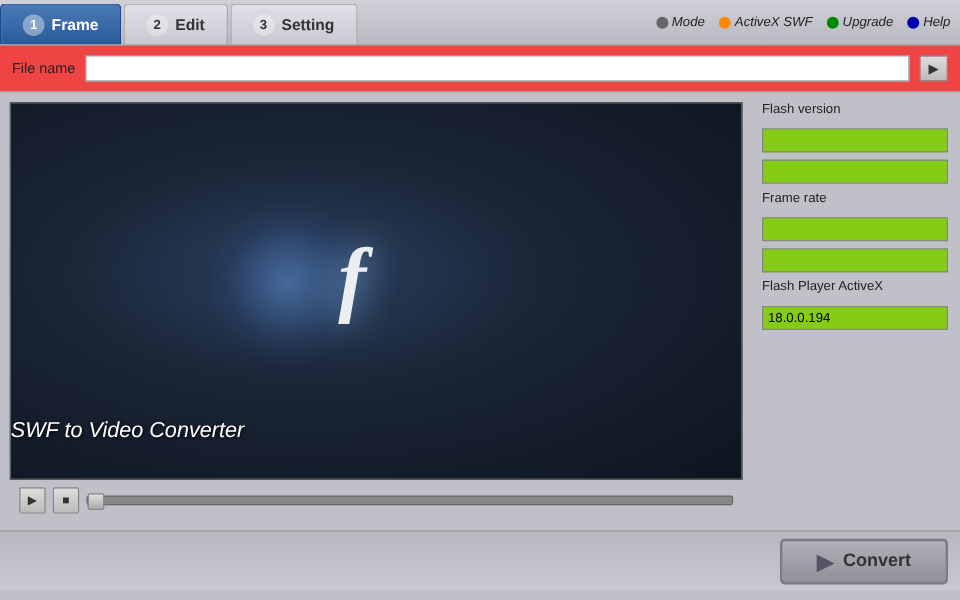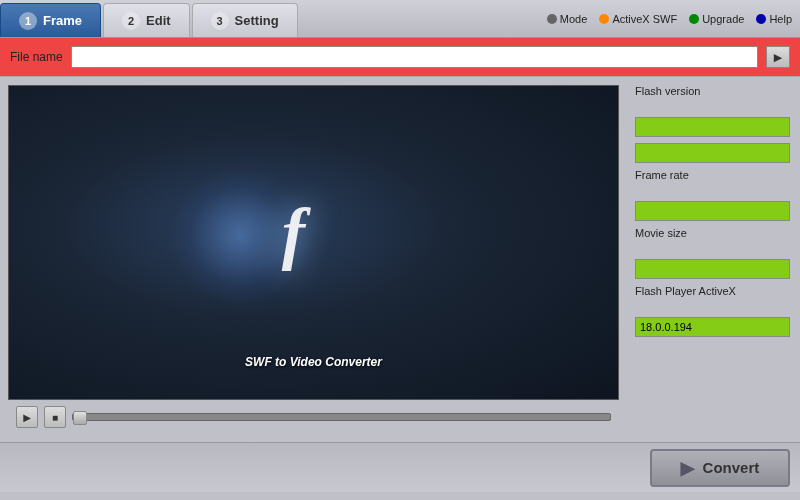--- a/index.html
+++ b/index.html
@@ -71,20 +71,21 @@
     }
 
     .header-spacer { flex: 1; }
 
     .header-actions {
       display: flex;
       align-items: flex-end;
       gap: 12px;
       font-size: 11px;
       color: #333;
+      font-style: italic;
     }
 
     .header-action {
       display: flex;
       align-items: center;
       gap: 3px;
       cursor: pointer;
       color: #222;
       font-size: 11px;
     }
@@ -190,24 +191,23 @@
       margin-top: -20px;
       margin-left: -40px;
       text-shadow: 0 0 30px rgba(150,200,255,0.8);
     }
 
     .preview-title {
       position: absolute;
       bottom: 30px;
       left: 0;
       right: 0;
-      text-align: center;
       color: #fff;
-      font-size: 12px;
-      font-weight: bold;
+      font-size: 18px;
+      font-weight: normal;
       font-style: italic;
       text-shadow: 1px 1px 3px rgba(0,0,0,0.8);
     }
 
     
     .controls-bar {
       display: flex;
       align-items: center;
       padding: 6px 8px;
       background: #c0c0c8;
@@ -260,21 +260,21 @@
       width: 175px;
       padding: 8px 10px;
       display: flex;
       flex-direction: column;
       gap: 6px;
     }
 
     .field-group {
       display: flex;
       flex-direction: column;
-      gap: 20px;
+      gap: 10px;
     }
 
     .field-label {
       font-size: 11px;
       color: #222;
     }
 
     .field-input {
       height: 20px;
       border: 1px solid #888;
@@ -397,21 +397,20 @@
       <input class="field-input" type="text" value="" style="">
     </div>
     <div class="field-group">
       <input class="field-input" type="text" value="" style="">
     </div>
     <div class="field-group">
       <span class="field-label">Frame rate</span>
       <input class="field-input" type="text" value="" style="">
     </div>
     <div class="field-group">
-      <span class="field-label">Movie size</span>
       <input class="field-input" type="text" value="" style="">
     </div>
     <div class="field-group">
       <span class="field-label">Flash Player ActiveX</span>
       <input class="field-input" type="text" value="18.0.0.194" style="">
     </div>
   </div>
 </div>
 
 <div class="bottom-bar">

